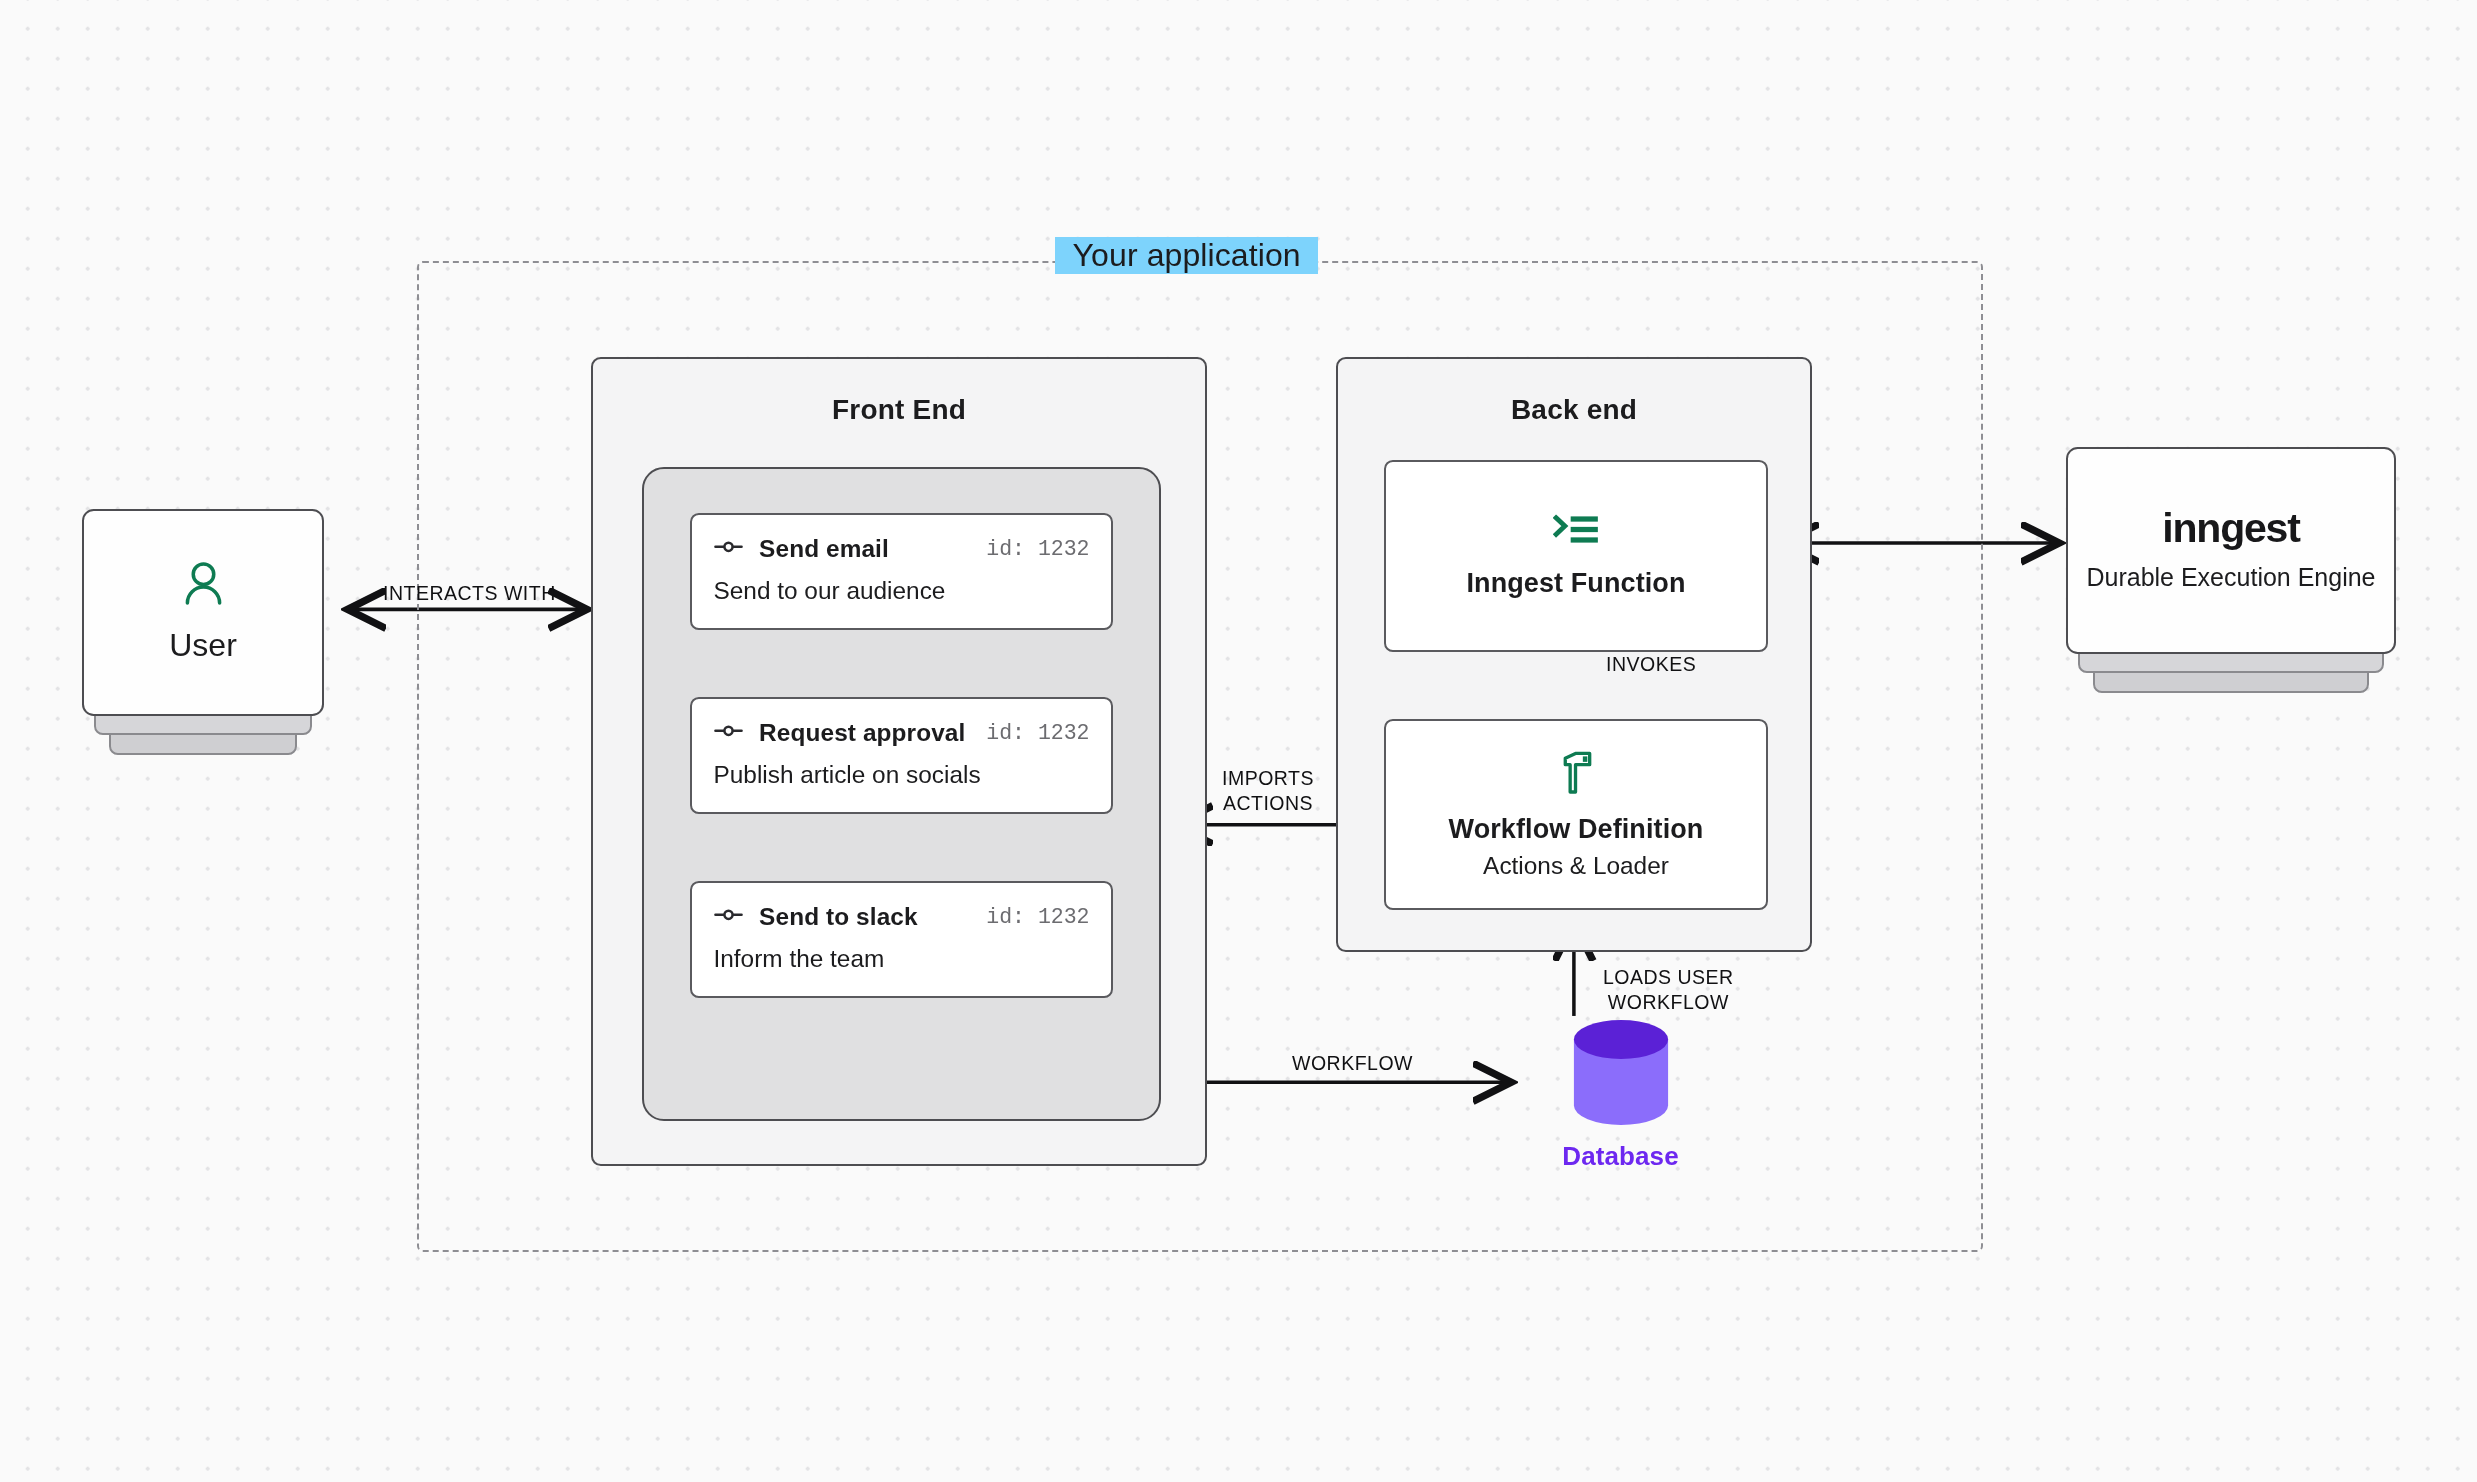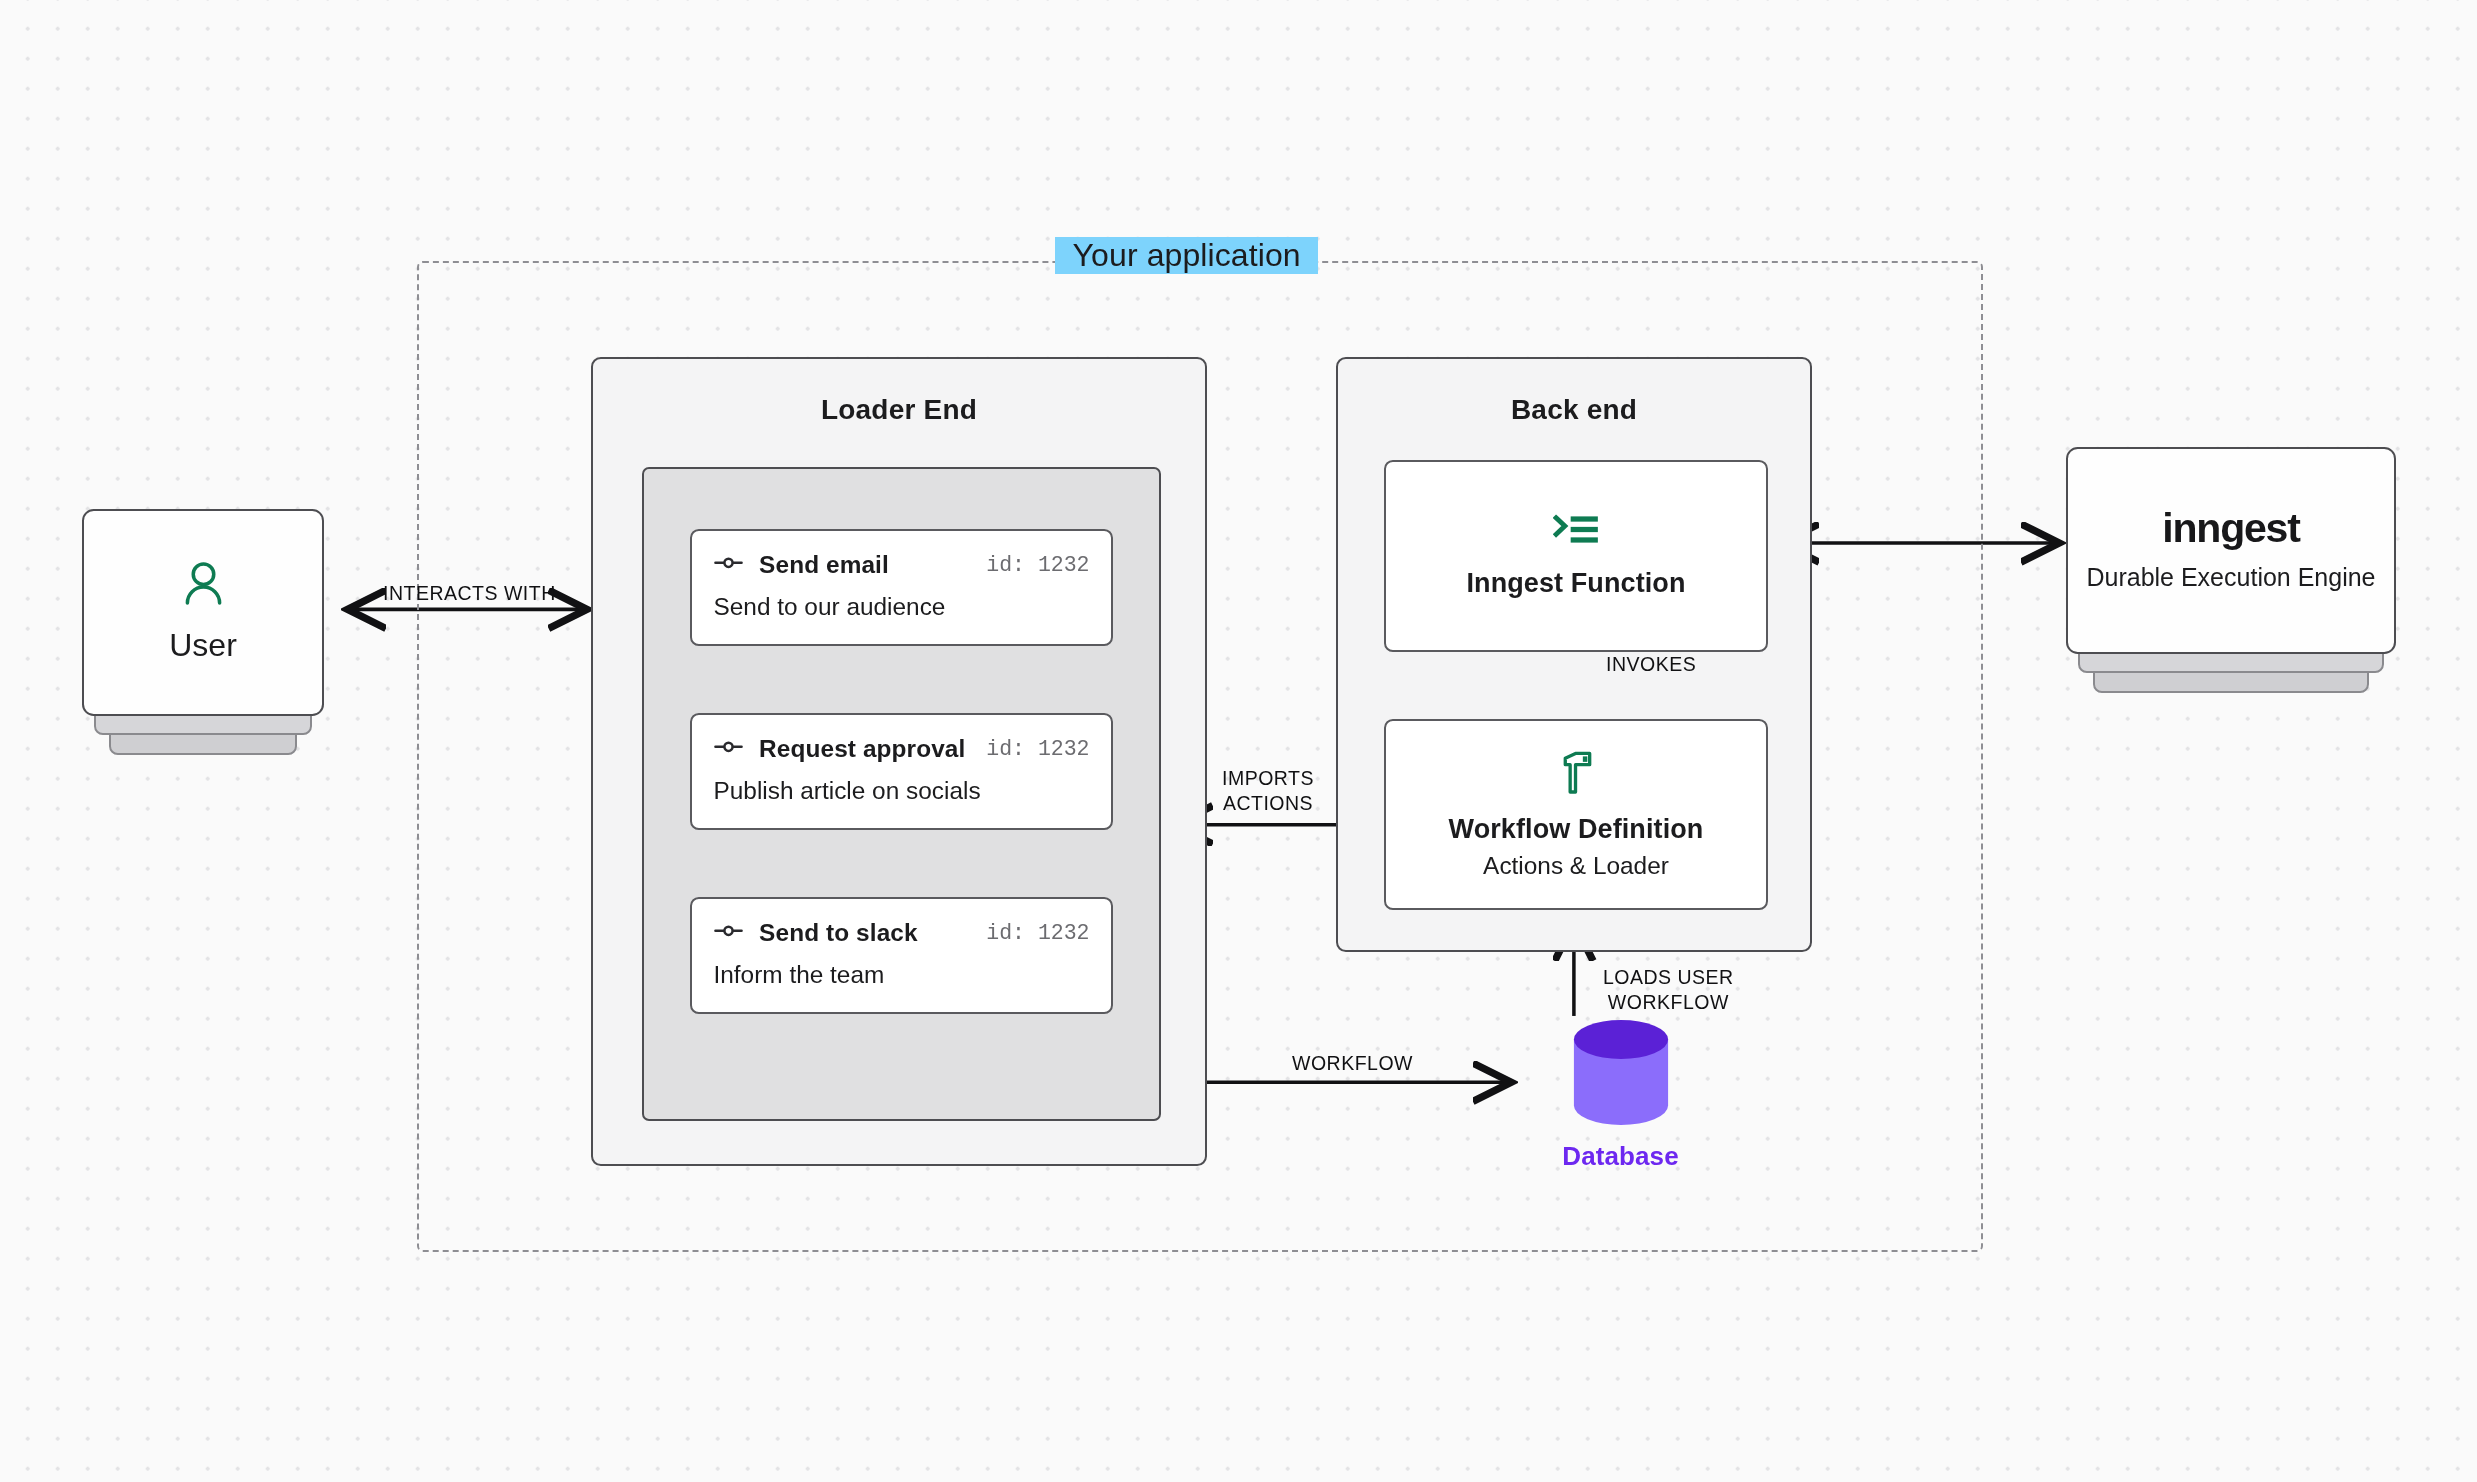--- a/index.html
+++ b/index.html
@@ -88,22 +88,22 @@
   }
   .panel-title {
     text-align: center; font-size: 28px; font-weight: 700;
     letter-spacing: 0.2px; margin-top: 35px; color: #1c1c1e;
   }
   #workflow-list {
     position: absolute; left: 49px; top: 108px;
     width: 519px; height: 654px;
     background: #e0e0e1;
     border: 2.9px solid #4d4d51;
-    border-radius: 7px;
-    padding: 60px 46px;
+    border-radius: 22px;
+    padding: 44px 46px;
   }
 
   .step-card {
     background: #fff;
     border: 2.4px solid #5a5a5e;
     border-radius: 8.8px;
     padding: 19.5px 21.5px 21.5px 21.5px;
     height: 117px;
   }
   .step-head { display: flex; align-items: center; gap: 16.6px; }
@@ -212,21 +212,21 @@
         <svg width="41" height="45" viewBox="0 0 42 46" fill="none">
           <circle cx="21" cy="13.5" r="10.5" stroke="#0E7B52" stroke-width="3.6"></circle>
           <path d="M4.5 43 A16.5 16.5 0 0 1 37.5 43" stroke="#0E7B52" stroke-width="3.6" fill="none" stroke-linecap="round"></path>
         </svg>
       </span>
       <div id="user-label">User</div>
     </div>
   </div>
 
   <div id="frontend-panel">
-    <div class="panel-title">Loader End</div>
+    <div class="panel-title">Front End</div>
 
     <div id="workflow-list">
 
       <div class="step-card">
         <div class="step-head">
           <span class="step-node-icon">
             <svg width="29" height="13.7" viewBox="0 0 30 14" fill="none">
               <line x1="1.5" y1="7" x2="10" y2="7" stroke="#2a2a2e" stroke-width="2.6" stroke-linecap="round"></line>
               <line x1="20" y1="7" x2="28.5" y2="7" stroke="#2a2a2e" stroke-width="2.6" stroke-linecap="round"></line>
               <circle cx="15" cy="7" r="4.2" stroke="#2a2a2e" stroke-width="2.6" fill="none"></circle>

